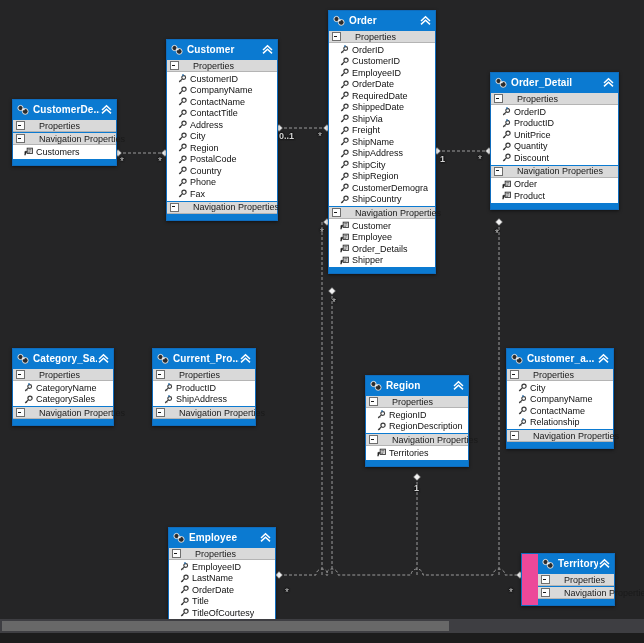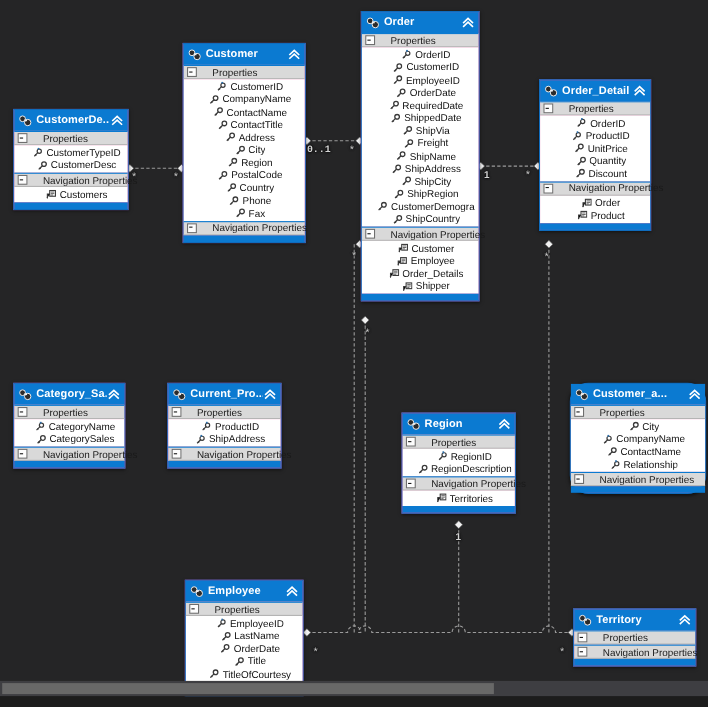--- a/index.html
+++ b/index.html
@@ -61,21 +61,20 @@
   }
   .section-label{
     font-size:9px;color:#1a1a1a;margin-left:14px;white-space:nowrap;
   }
   .proplist{background:#ffffff;padding:1px 0 1px 0;}
   .prop{
     height:11.5px;
     display:flex;align-items:center;
     padding-left:11px;
     box-sizing:border-box;
-    justify-content:center;
   }
   .prop-label{
     font-size:9px;color:#101010;margin-left:3px;white-space:nowrap;overflow:hidden;
   }
   .ent-foot{height:6px;background:#0b7ad1;}
   
   .expander{
     width:7px;height:7px;border:1px solid #6e6e6e;background:#fdfdfd;
     position:relative;flex:none;
   }
@@ -153,21 +152,21 @@
          L493,575 A6 6 0 0 1 505,575
          L520,575"></path>
       <polygon class="dot" points="279,571.5 282.5,575 279,578.5 275.5,575"></polygon>
       <polygon class="dot" points="520,571.5 523.5,575 520,578.5 516.5,575"></polygon>
     </g>
   </svg>
 
   <div id="mults">
       <div class="mult star" style="left: 120px; top: 156px;">*</div>
       <div class="mult star" style="left: 158px; top: 156px;">*</div>
-      <div class="mult" style="left: 279px; top: 131px; font-family: Liberation Mono, monospace;">0..1</div>
+      <div class="mult" style="left: 279px; top: 131px;">0..1</div>
       <div class="mult star" style="left: 318px; top: 131px;">*</div>
       <div class="mult" style="left: 440px; top: 154px;">1</div>
       <div class="mult star" style="left: 478px; top: 154px;">*</div>
       <div class="mult star" style="left: 320px; top: 227px;">*</div>
       <div class="mult star" style="left: 332px; top: 297px;">*</div>
       <div class="mult star" style="left: 495px; top: 228px;">*</div>
       <div class="mult" style="left: 414px; top: 483px;">1</div>
       <div class="mult star" style="left: 285px; top: 587px;">*</div>
       <div class="mult star" style="left: 509px; top: 587px;">*</div>
     </div>
@@ -183,39 +182,20 @@
           <span class="ent-title">CustomerDe...</span>
           <svg class="ico" width="13" height="13" viewBox="0 0 13 13">
             <path d="M2 7 L6.5 2.8 L11 7" fill="none" stroke="#ffffff" stroke-width="1.5"></path>
             <path d="M2 10.4 L6.5 6.2 L11 10.4" fill="none" stroke="#ffffff" stroke-width="1.5"></path>
           </svg>
         </div>
         <div class="section">
           <span class="expander"></span>
           <span class="section-label">Properties</span>
         </div>
-        <div class="proplist">
-          <div class="prop">
-            <svg class="ico" width="9" height="9" viewBox="0 0 9 9">
-              <path d="M1.2 8 L4.4 4.8" stroke="#3a3a3a" stroke-width="1.1"></path>
-              <circle cx="5.7" cy="3.5" r="1.9" fill="none" stroke="#3a3a3a" stroke-width="1.1"></circle>
-              <path d="M2.0 6.4 L3.0 7.4" stroke="#3a3a3a" stroke-width="1"></path>
-              <path d="M5.0 2.2 L5.0 0.3 M4.2 1.0 L5.8 1.0" stroke="#2d6ea8" stroke-width="1"></path>
-            </svg>
-            <span class="prop-label">CustomerTypeID</span>
-          </div>
-          <div class="prop">
-            <svg class="ico" width="9" height="9" viewBox="0 0 9 9">
-              <path d="M1.2 8 L4.6 4.6" stroke="#3a3a3a" stroke-width="1.2"></path>
-              <circle cx="6.0" cy="3.2" r="2.1" fill="none" stroke="#3a3a3a" stroke-width="1.2"></circle>
-              <path d="M2.0 6.5 L3.0 7.5" stroke="#3a3a3a" stroke-width="1.1"></path>
-            </svg>
-            <span class="prop-label">CustomerDesc</span>
-          </div>
-        </div>
         <div class="section">
           <span class="expander"></span>
           <span class="section-label">Navigation Properties</span>
         </div>
         <div class="proplist">
           <div class="prop">
             <svg class="ico" width="9" height="9" viewBox="0 0 9 9">
               <rect x="3.2" y="1.2" width="5.2" height="5.2" fill="none" stroke="#3a3a3a" stroke-width="1"></rect>
               <path d="M4.2 2.6 h3.2 M4.2 4.0 h3.2 M4.2 5.3 h2.0" stroke="#3a3a3a" stroke-width="0.7"></path>
               <path d="M1.0 8.2 L1.0 4.4 L3.2 4.4" stroke="#3a3a3a" stroke-width="1"></path>
@@ -509,21 +489,21 @@
               <rect x="3.2" y="1.2" width="5.2" height="5.2" fill="none" stroke="#3a3a3a" stroke-width="1"></rect>
               <path d="M4.2 2.6 h3.2 M4.2 4.0 h3.2 M4.2 5.3 h2.0" stroke="#3a3a3a" stroke-width="0.7"></path>
               <path d="M1.0 8.2 L1.0 4.4 L3.2 4.4" stroke="#3a3a3a" stroke-width="1"></path>
               <path d="M0.2 7.4 L1.0 8.6 L1.8 7.4" fill="#3a3a3a"></path>
             </svg>
             <span class="prop-label">Shipper</span>
           </div>
         </div>
         <div class="ent-foot"></div>
       </div>
-      <div class="entity" style="left: 490px; top: 72px; width: 102px;">
+      <div class="entity" style="left: 490px; top: 72px; width: 129px;">
         <div class="ent-head">
           <svg class="ico" width="12" height="12" viewBox="0 0 12 12">
             <circle cx="3.5" cy="4" r="2.6" fill="#2b2b2b" stroke="#f0f0f0" stroke-width="0.9"></circle>
             <circle cx="8.2" cy="7.4" r="2.9" fill="#2b2b2b" stroke="#f0f0f0" stroke-width="0.9"></circle>
             <rect x="5.2" y="4.6" width="2.4" height="1.6" fill="#f0f0f0"></rect>
           </svg>
           <span class="ent-title">Order_Detail</span>
           <svg class="ico" width="13" height="13" viewBox="0 0 13 13">
             <path d="M2 7 L6.5 2.8 L11 7" fill="none" stroke="#ffffff" stroke-width="1.5"></path>
             <path d="M2 10.4 L6.5 6.2 L11 10.4" fill="none" stroke="#ffffff" stroke-width="1.5"></path>
@@ -734,21 +714,21 @@
               <rect x="3.2" y="1.2" width="5.2" height="5.2" fill="none" stroke="#3a3a3a" stroke-width="1"></rect>
               <path d="M4.2 2.6 h3.2 M4.2 4.0 h3.2 M4.2 5.3 h2.0" stroke="#3a3a3a" stroke-width="0.7"></path>
               <path d="M1.0 8.2 L1.0 4.4 L3.2 4.4" stroke="#3a3a3a" stroke-width="1"></path>
               <path d="M0.2 7.4 L1.0 8.6 L1.8 7.4" fill="#3a3a3a"></path>
             </svg>
             <span class="prop-label">Territories</span>
           </div>
         </div>
         <div class="ent-foot"></div>
       </div>
-      <div class="entity" style="left: 518px; top: 348px; width: 124px; border-radius: 17px;">
+      <div class="entity" style="left: 506px; top: 348px; width: 108px;">
         <div class="ent-head">
           <svg class="ico" width="12" height="12" viewBox="0 0 12 12">
             <circle cx="3.5" cy="4" r="2.6" fill="#2b2b2b" stroke="#f0f0f0" stroke-width="0.9"></circle>
             <circle cx="8.2" cy="7.4" r="2.9" fill="#2b2b2b" stroke="#f0f0f0" stroke-width="0.9"></circle>
             <rect x="5.2" y="4.6" width="2.4" height="1.6" fill="#f0f0f0"></rect>
           </svg>
           <span class="ent-title">Customer_a...</span>
           <svg class="ico" width="13" height="13" viewBox="0 0 13 13">
             <path d="M2 7 L6.5 2.8 L11 7" fill="none" stroke="#ffffff" stroke-width="1.5"></path>
             <path d="M2 10.4 L6.5 6.2 L11 10.4" fill="none" stroke="#ffffff" stroke-width="1.5"></path>
@@ -859,21 +839,21 @@
             </svg>
             <span class="prop-label">TitleOfCourtesy</span>
           </div>
         </div>
         <div class="section">
           <span class="expander"></span>
           <span class="section-label">Navigation Properties</span>
         </div>
         <div class="ent-foot"></div>
       </div>
-      <div class="entity" style="left: 521px; top: 553px; width: 112px;">
+      <div class="entity" style="left: 521px; top: 553px; width: 94px; padding-left: 16px;">
         <div class="ent-head">
           <svg class="ico" width="12" height="12" viewBox="0 0 12 12">
             <circle cx="3.5" cy="4" r="2.6" fill="#2b2b2b" stroke="#f0f0f0" stroke-width="0.9"></circle>
             <circle cx="8.2" cy="7.4" r="2.9" fill="#2b2b2b" stroke="#f0f0f0" stroke-width="0.9"></circle>
             <rect x="5.2" y="4.6" width="2.4" height="1.6" fill="#f0f0f0"></rect>
           </svg>
           <span class="ent-title">Territory</span>
           <svg class="ico" width="13" height="13" viewBox="0 0 13 13">
             <path d="M2 7 L6.5 2.8 L11 7" fill="none" stroke="#ffffff" stroke-width="1.5"></path>
             <path d="M2 10.4 L6.5 6.2 L11 10.4" fill="none" stroke="#ffffff" stroke-width="1.5"></path>

